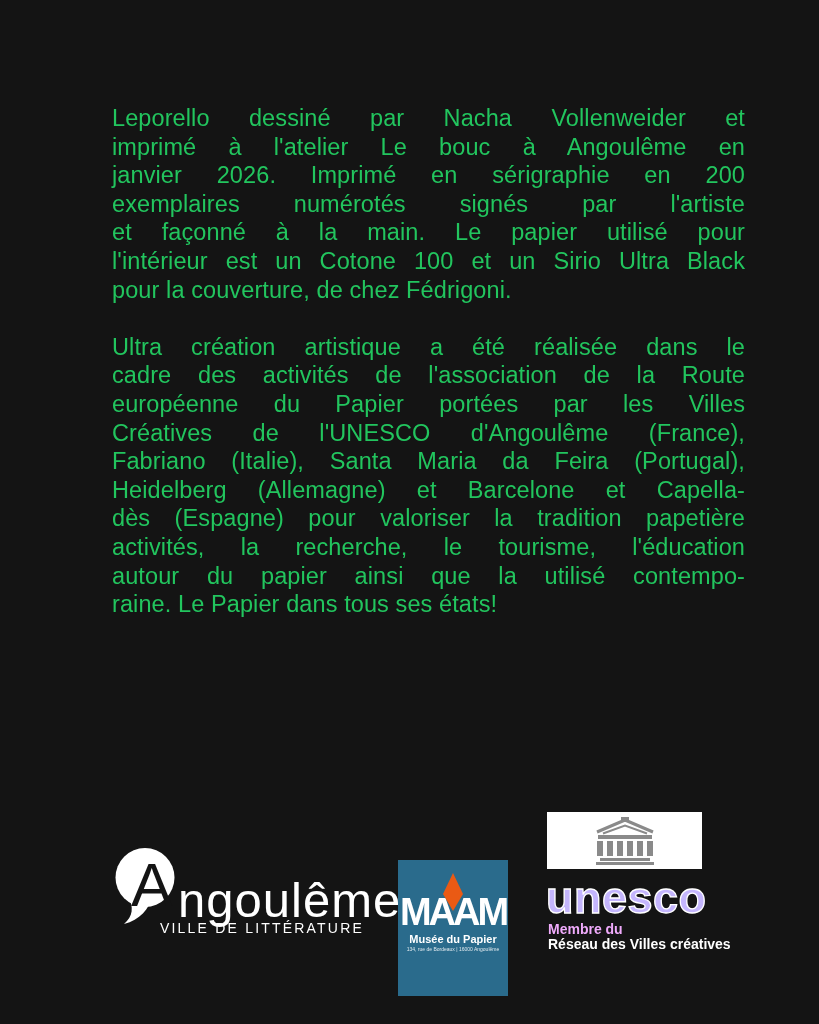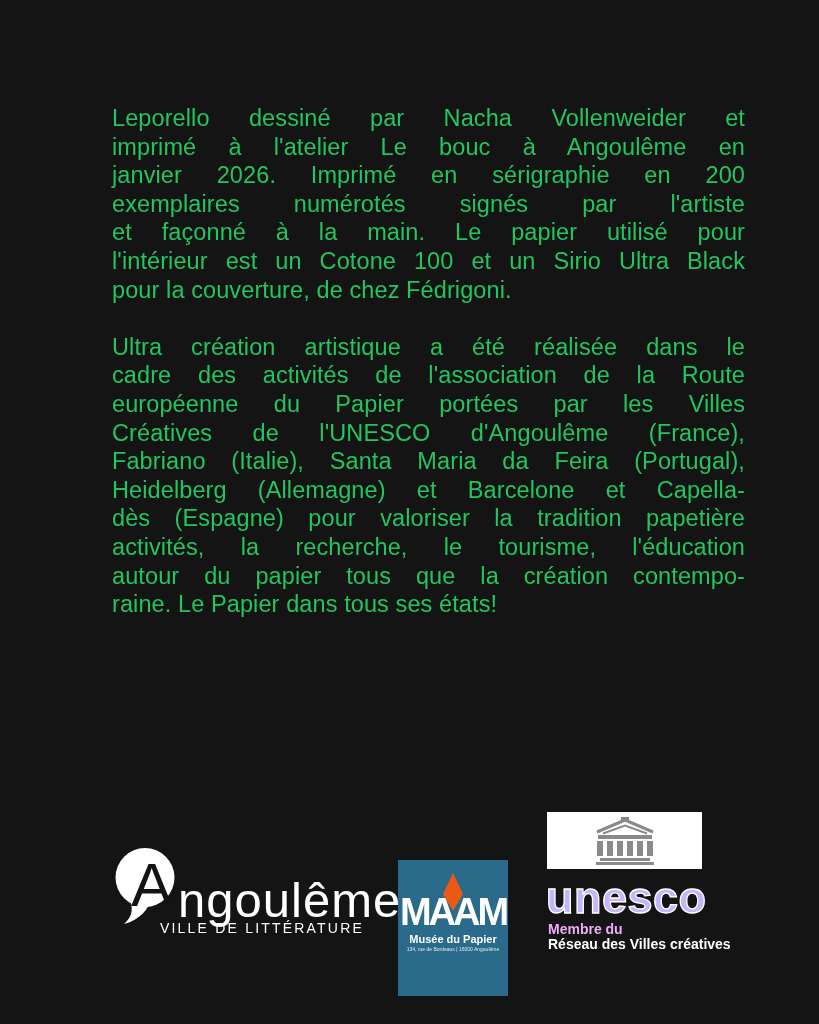--- a/index.html
+++ b/index.html
@@ -118,21 +118,21 @@
     </p>
     <p class="para">
       <span class="ln">Ultra création artistique a été réalisée dans le</span>
       <span class="ln">cadre des activités de l'association de la Route</span>
       <span class="ln">européenne du Papier portées par les Villes</span>
       <span class="ln">Créatives de l'UNESCO d'Angoulême (France),</span>
       <span class="ln">Fabriano (Italie), Santa Maria da Feira (Portugal),</span>
       <span class="ln">Heidelberg (Allemagne) et Barcelone et Capella-</span>
       <span class="ln">dès (Espagne) pour valoriser la tradition papetière</span>
       <span class="ln">activités, la recherche, le tourisme, l'éducation</span>
-      <span class="ln">autour du papier tous que la création contempo-</span>
+      <span class="ln">autour du papier ainsi que la utilisé contempo-</span>
       <span class="ln-last">raine. Le Papier dans tous ses états!</span>
     </p>
   </div>
 
   <div class="logo-angouleme">
     <svg class="ang-bubble-svg" width="70" height="100" viewBox="0 0 70 100">
       <circle cx="40" cy="44.5" r="29.5" fill="#ffffff"></circle>
       <path d="M 23 62 C 29 75 28 83 19 91 C 35 87 44 76 47 64 Z" fill="#ffffff"></path>
     </svg>
     <span class="ang-initial">A</span>

